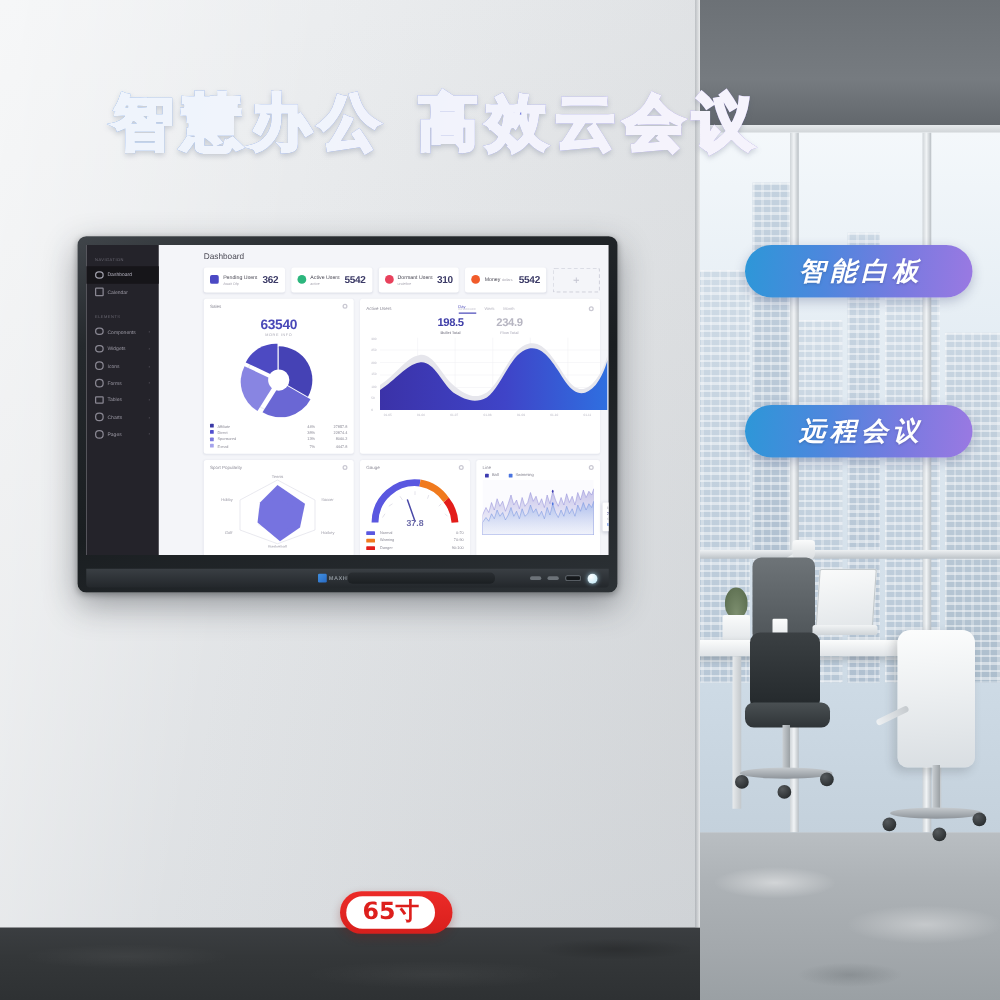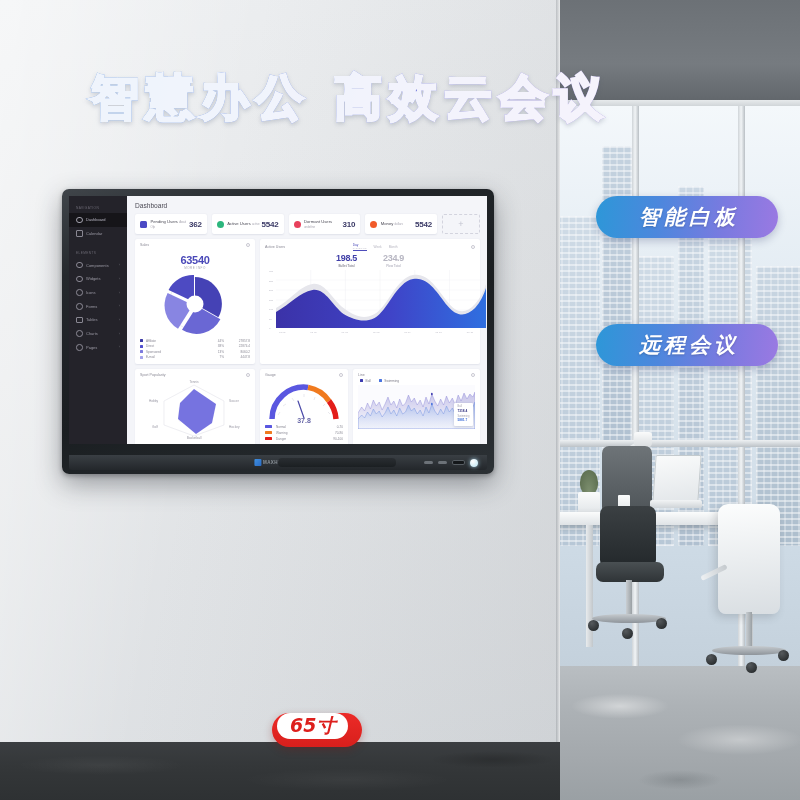--- a/index.html
+++ b/index.html
@@ -116,21 +116,21 @@
     font-family:"DejaVu Sans","Liberation Sans",sans-serif;
     text-shadow:0 1px 2px rgba(40,50,90,.3);padding-left:4px;}
   .pill.p1{top:196px;font-style:italic;}
   .pill.p2{top:260px;}
   .pill.p3{top:324px;font-style:italic;}
 
   
   .badge{position:absolute;left:272px;top:713px;height:34px;border-radius:17px;
     background:linear-gradient(180deg,#ec2b28,#d81f1c);
     box-shadow:0 3px 8px rgba(120,20,18,.3);
-    display:flex;align-items:flex-start;padding:0 14px 0 5px;gap:10px;font-style:italic;}
+    display:flex;align-items:center;padding:0 14px 0 5px;gap:10px;}
   .badge-size{background:#fff;border-radius:14px;padding:3px 13px 4px;
     color:#dd1f1c;font-size:19px;font-weight:700;line-height:1;
     font-family:"DejaVu Sans","Liberation Sans",sans-serif;}
   .badge-text{color:#fff;font-size:19px;font-weight:700;letter-spacing:3px;
     font-family:"DejaVu Sans","Liberation Sans",sans-serif;}
 
   
   .tv{position:absolute;left:62px;top:189px;width:432px;height:285px;}
   .tv-frame{position:absolute;inset:0;border-radius:7px;
     background:linear-gradient(160deg,#40454a 0%,#25292d 20%,#1a1e21 55%,#2c3135 100%);
@@ -146,21 +146,21 @@
   .tv-logo-text{color:#8d949b;font-size:4.5px;letter-spacing:.4px;font-weight:700;}
   .tv-speaker{position:absolute;left:50%;transform:translateX(-50%);width:118px;height:9px;
     border-radius:4px;background:linear-gradient(180deg,#2a2e32,#1b1f22);}
   .tv-ports{position:absolute;right:9px;display:flex;align-items:center;gap:5px;}
   .port{width:9px;height:3.5px;border-radius:1.5px;background:#6c7278;}
   .port.wide{width:13px;height:4.5px;border-radius:2px;background:#14171a;box-shadow:inset 0 0 0 1px #575d63;}
   .pwr{width:8px;height:8px;border-radius:50%;background:radial-gradient(circle at 35% 30%,#ffffff,#b9e5f5);
     box-shadow:0 0 4px rgba(180,230,255,.8);}
 
   
-  .dash{position:absolute;inset:0;display:flex;background:#f4f5f9;font-size:4px;}
+  .dash{position:absolute;inset:0;display:flex;background:#f4f5f9;font-size:4px;gap:28px;}
   .side{width:58px;background:#24232a;flex-shrink:0;padding-top:6px;}
   .side-cap{color:#6a6873;font-size:3.2px;letter-spacing:.4px;padding:4px 7px 3px;text-transform:uppercase;}
   .side-item{display:flex;align-items:center;gap:3.5px;padding:3.6px 7px;color:#9b99a4;font-size:4px;}
   .side-item.active{background:#161519;color:#b9b7c4;}
   .side-item .ic{width:4.5px;height:4.5px;border:.6px solid currentColor;border-radius:1px;opacity:.85;flex-shrink:0;}
   .side-item .ic.round{border-radius:50%;}
   .side-item .chev{margin-left:auto;font-size:3.4px;opacity:.6;}
   .main{flex:1;padding:6px 7px 0 8px;overflow:hidden;}
   .dash-title{color:#4b4a55;font-size:6.6px;margin-bottom:5px;}
 

